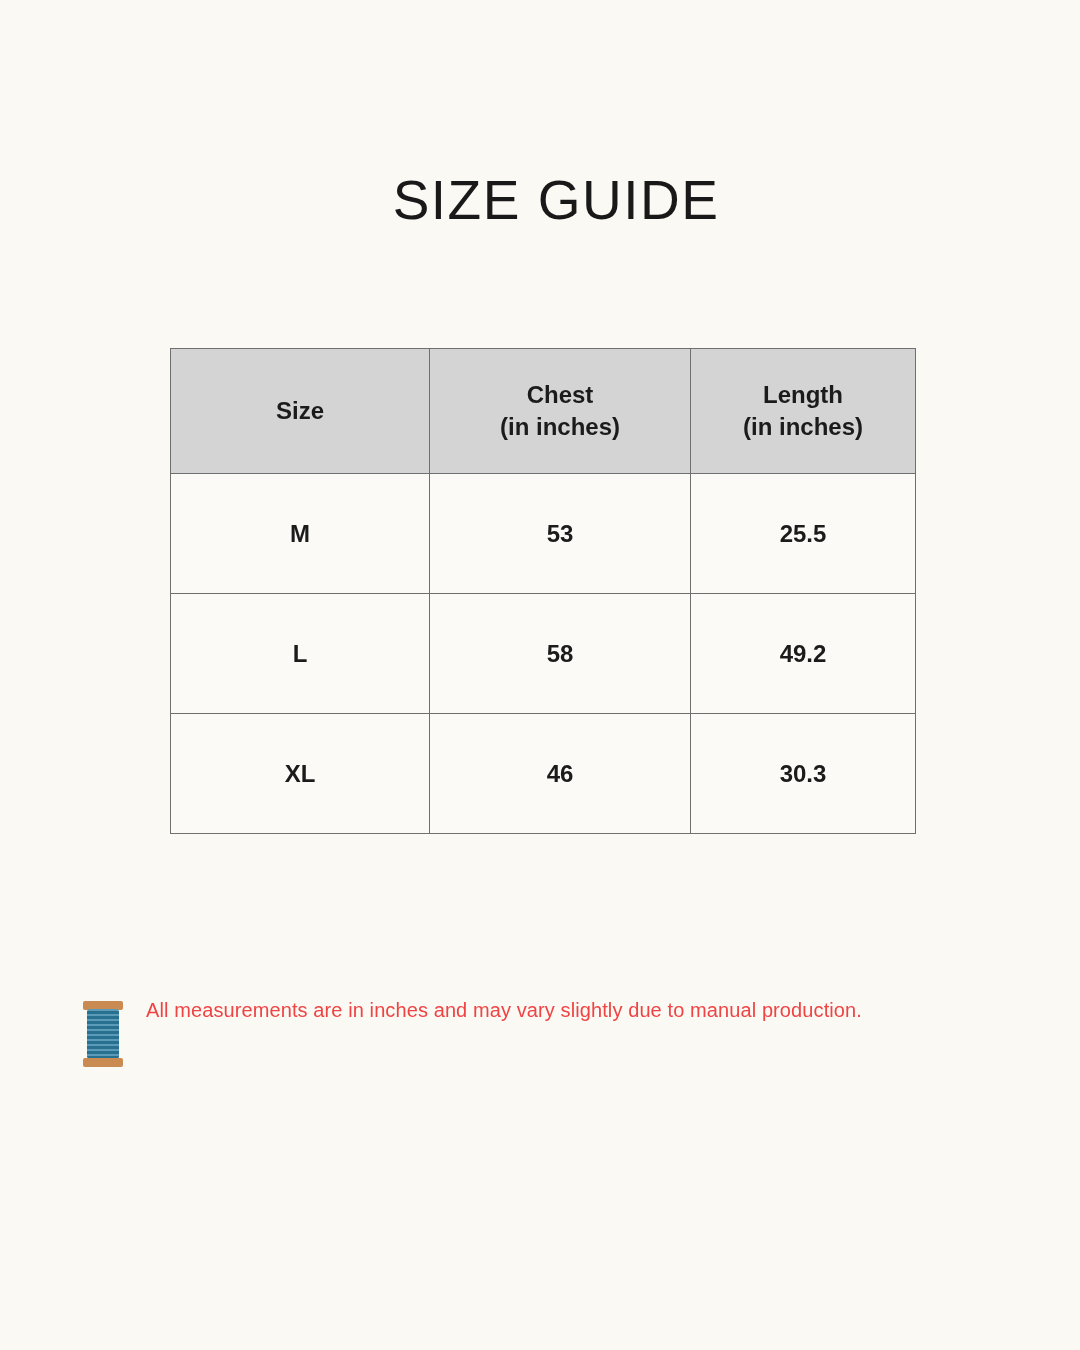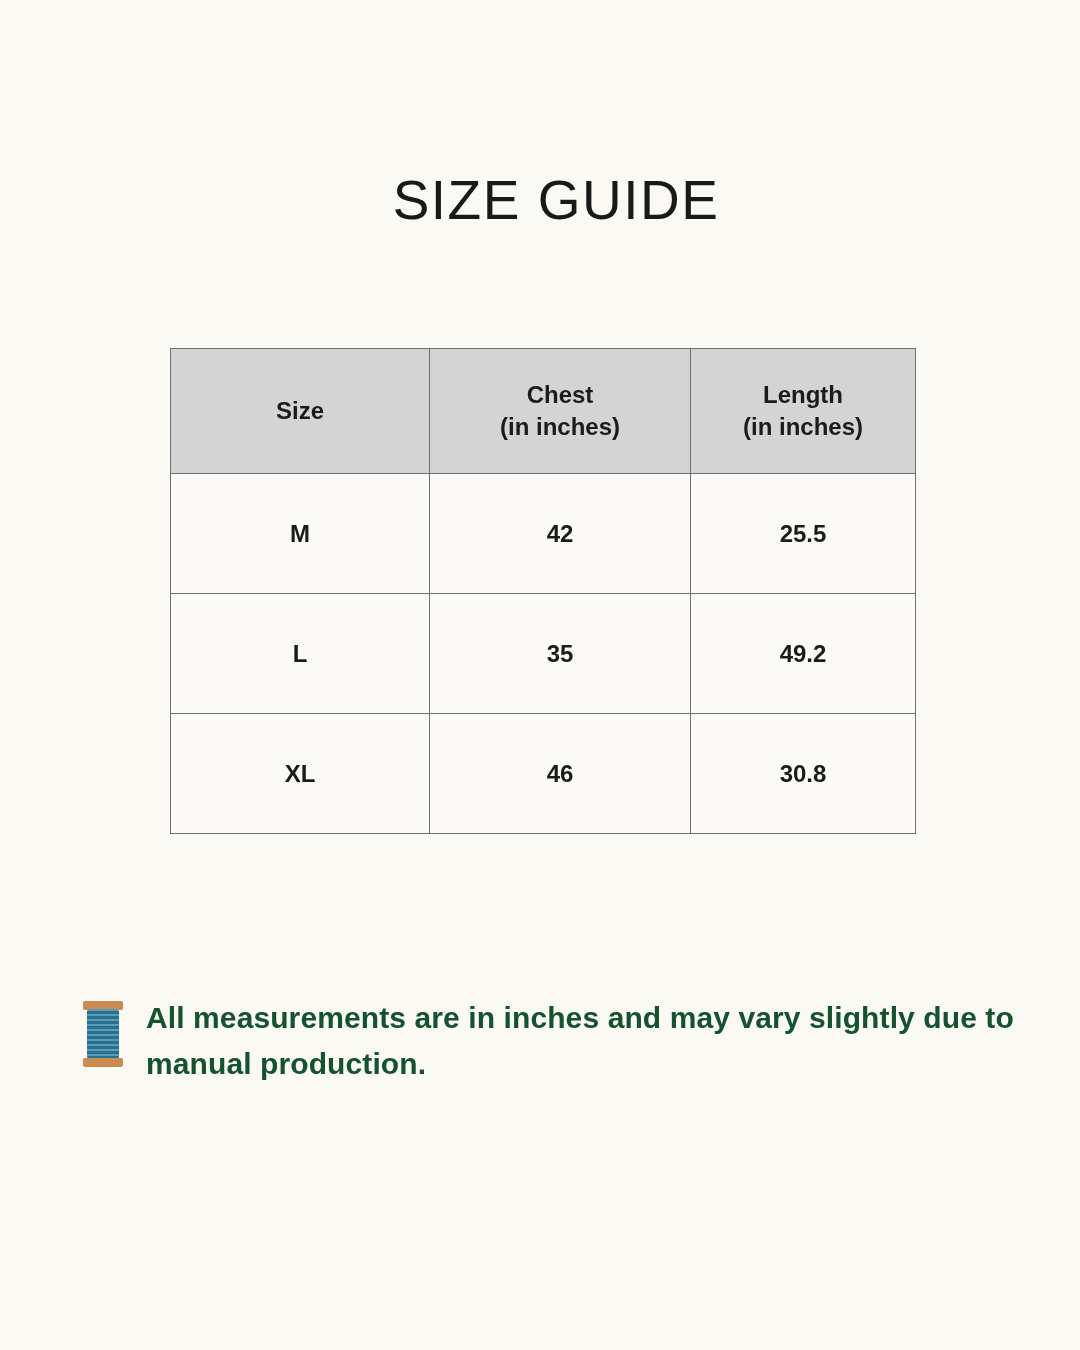--- a/index.html
+++ b/index.html
@@ -85,24 +85,24 @@
   }
   .note-icon {
     width: 86px;
     flex: 0 0 86px;
     display: flex;
     justify-content: center;
     padding-top: 6px;
   }
   .note-text {
     font-family: "Liberation Sans", sans-serif;
-    font-size: 30px;
+    font-size: 20px;
     line-height: 1.53;
-    color: #14532d;
-    font-weight: 700;
+    color: #ef4444;
+    font-weight: 400;
     letter-spacing: 0.1px;
   }
   
   .spool {
     position: relative;
     width: 40px;
     height: 66px;
   }
   .spool .flange {
     position: absolute;
@@ -179,32 +179,32 @@
           </th>
           <th class="col-length">
             <span>Length</span><br>
             <span>(in inches)</span>
           </th>
         </tr>
       </thead>
       <tbody>
         <tr>
           <td>M</td>
-          <td>42</td>
+          <td>53</td>
           <td>25.5</td>
         </tr>
         <tr>
           <td>L</td>
-          <td>35</td>
+          <td>58</td>
           <td>49.2</td>
         </tr>
         <tr>
           <td>XL</td>
           <td>46</td>
-          <td>30.8</td>
+          <td>30.3</td>
         </tr>
       </tbody>
     </table>
   </div>
 
   <div class="notes">
 
     <div class="note-row">
       <div class="note-icon">
         <div class="spool">

